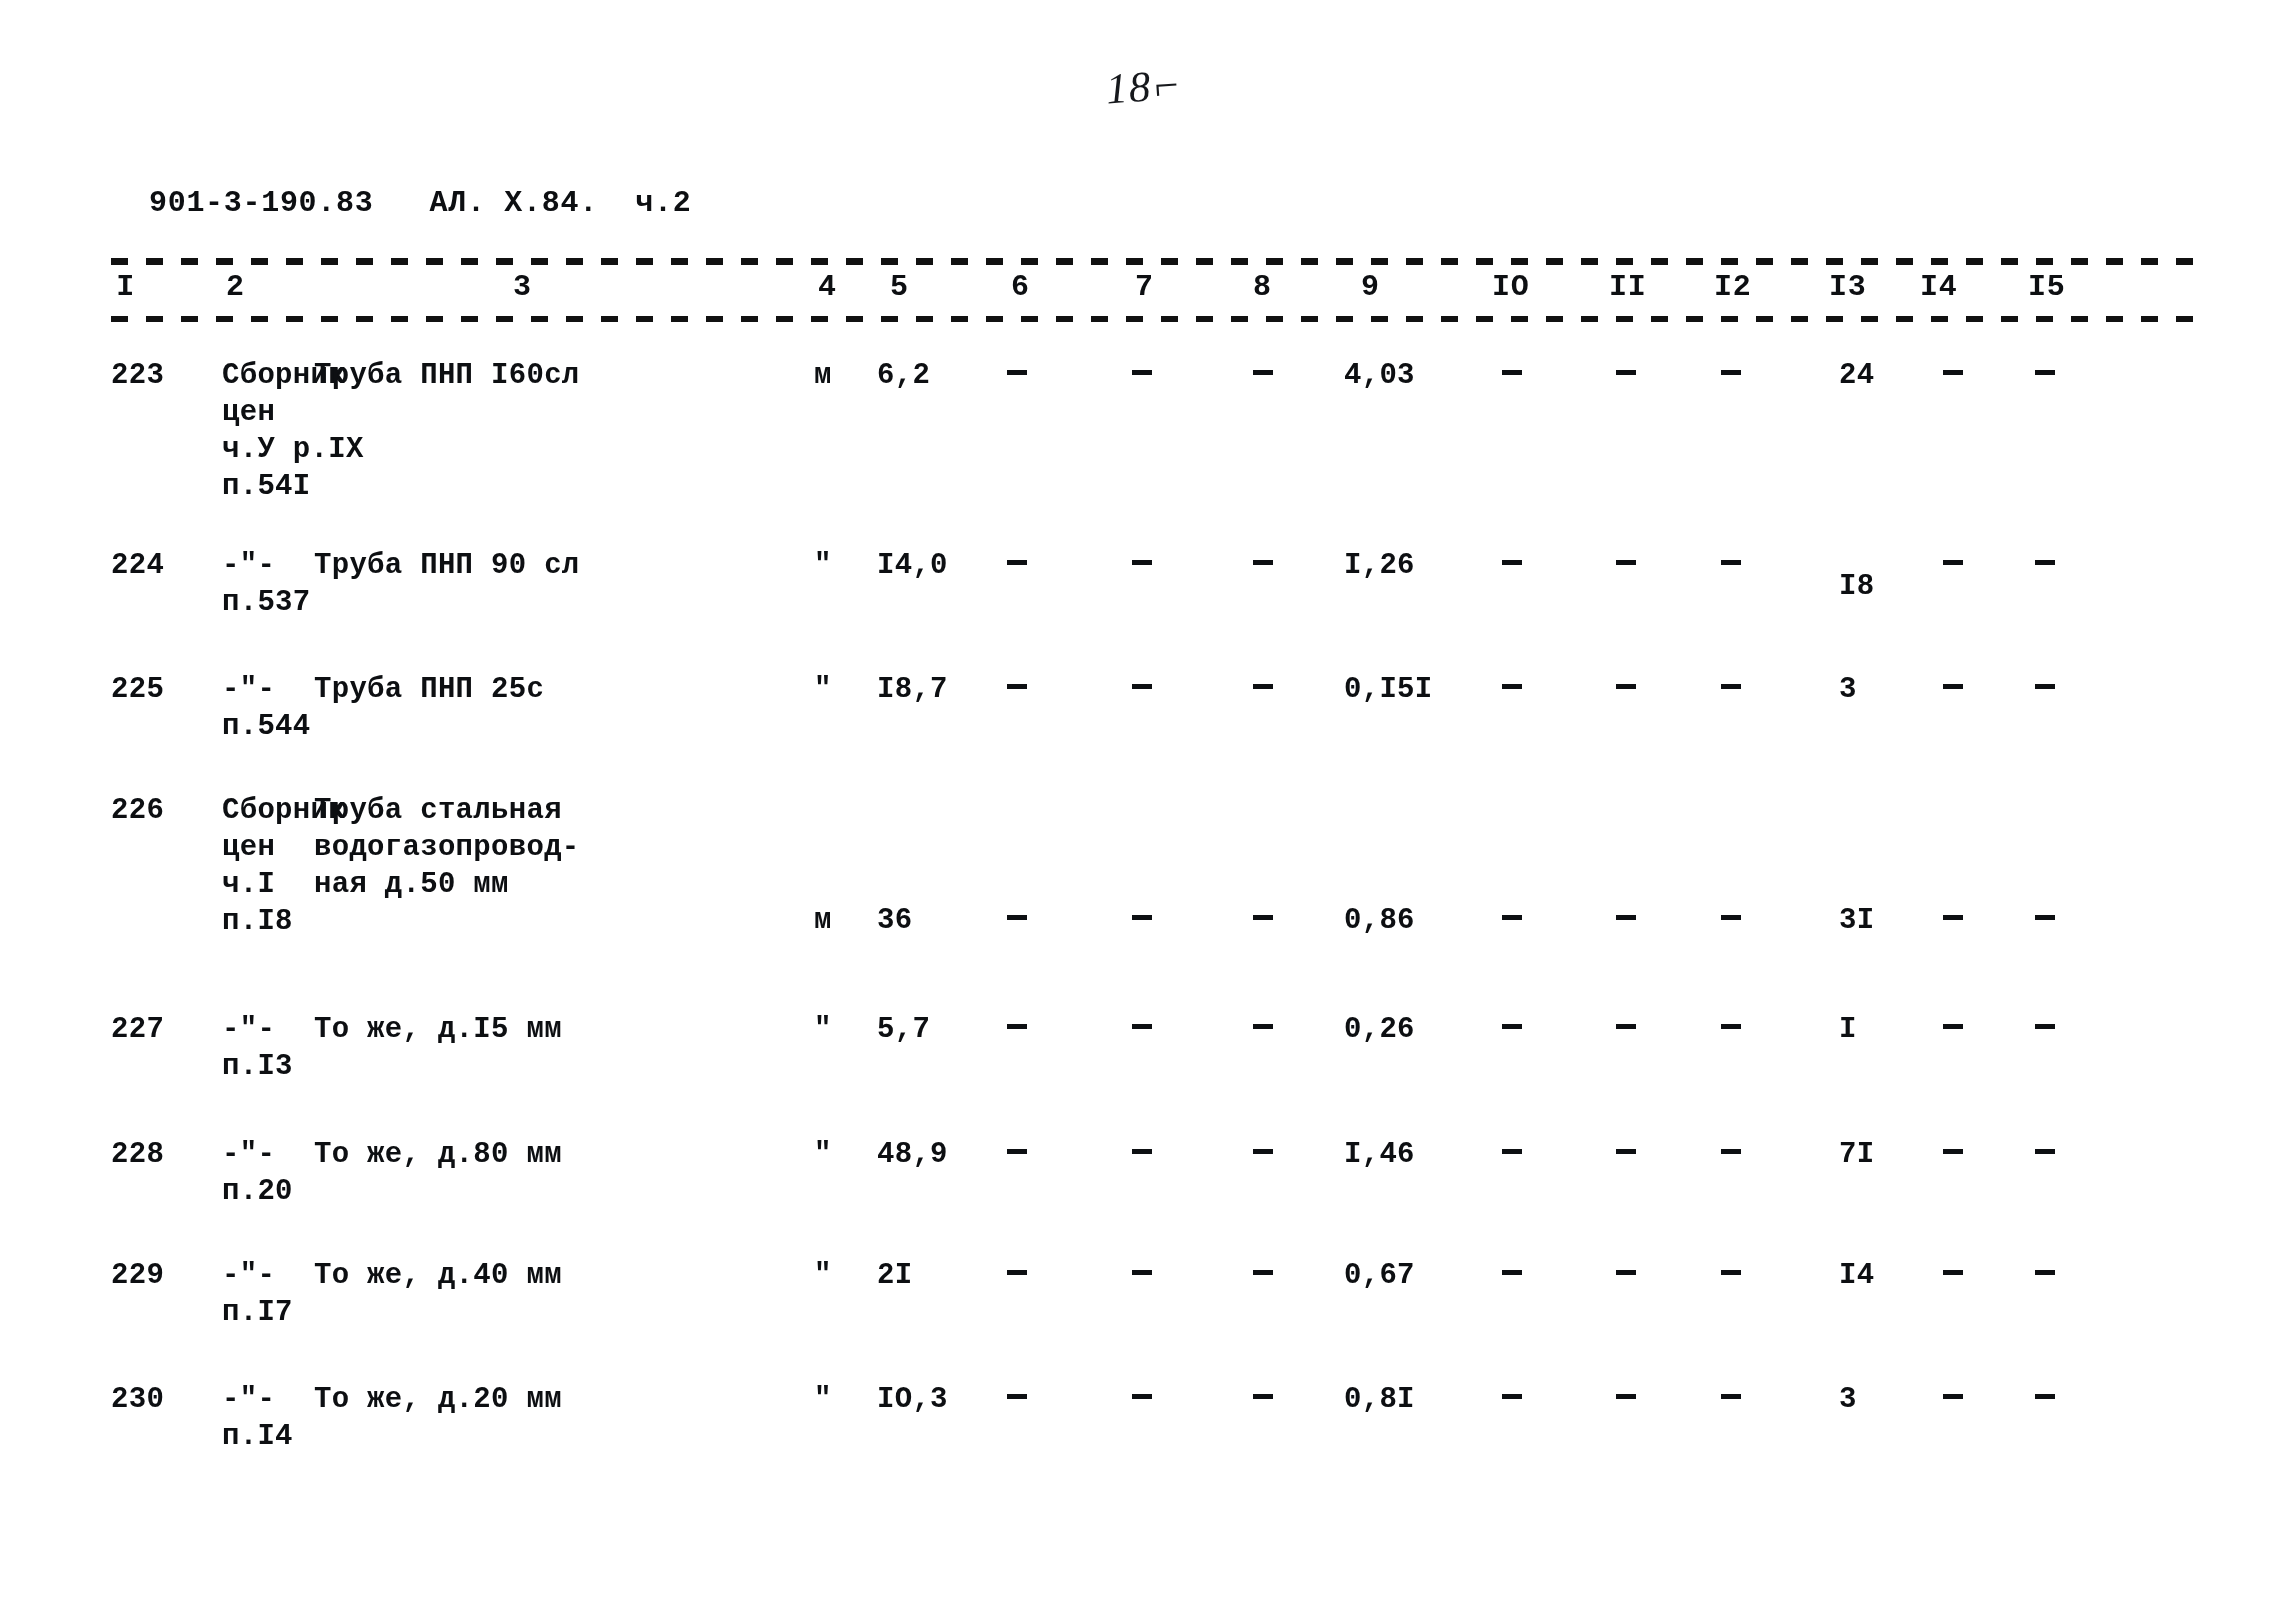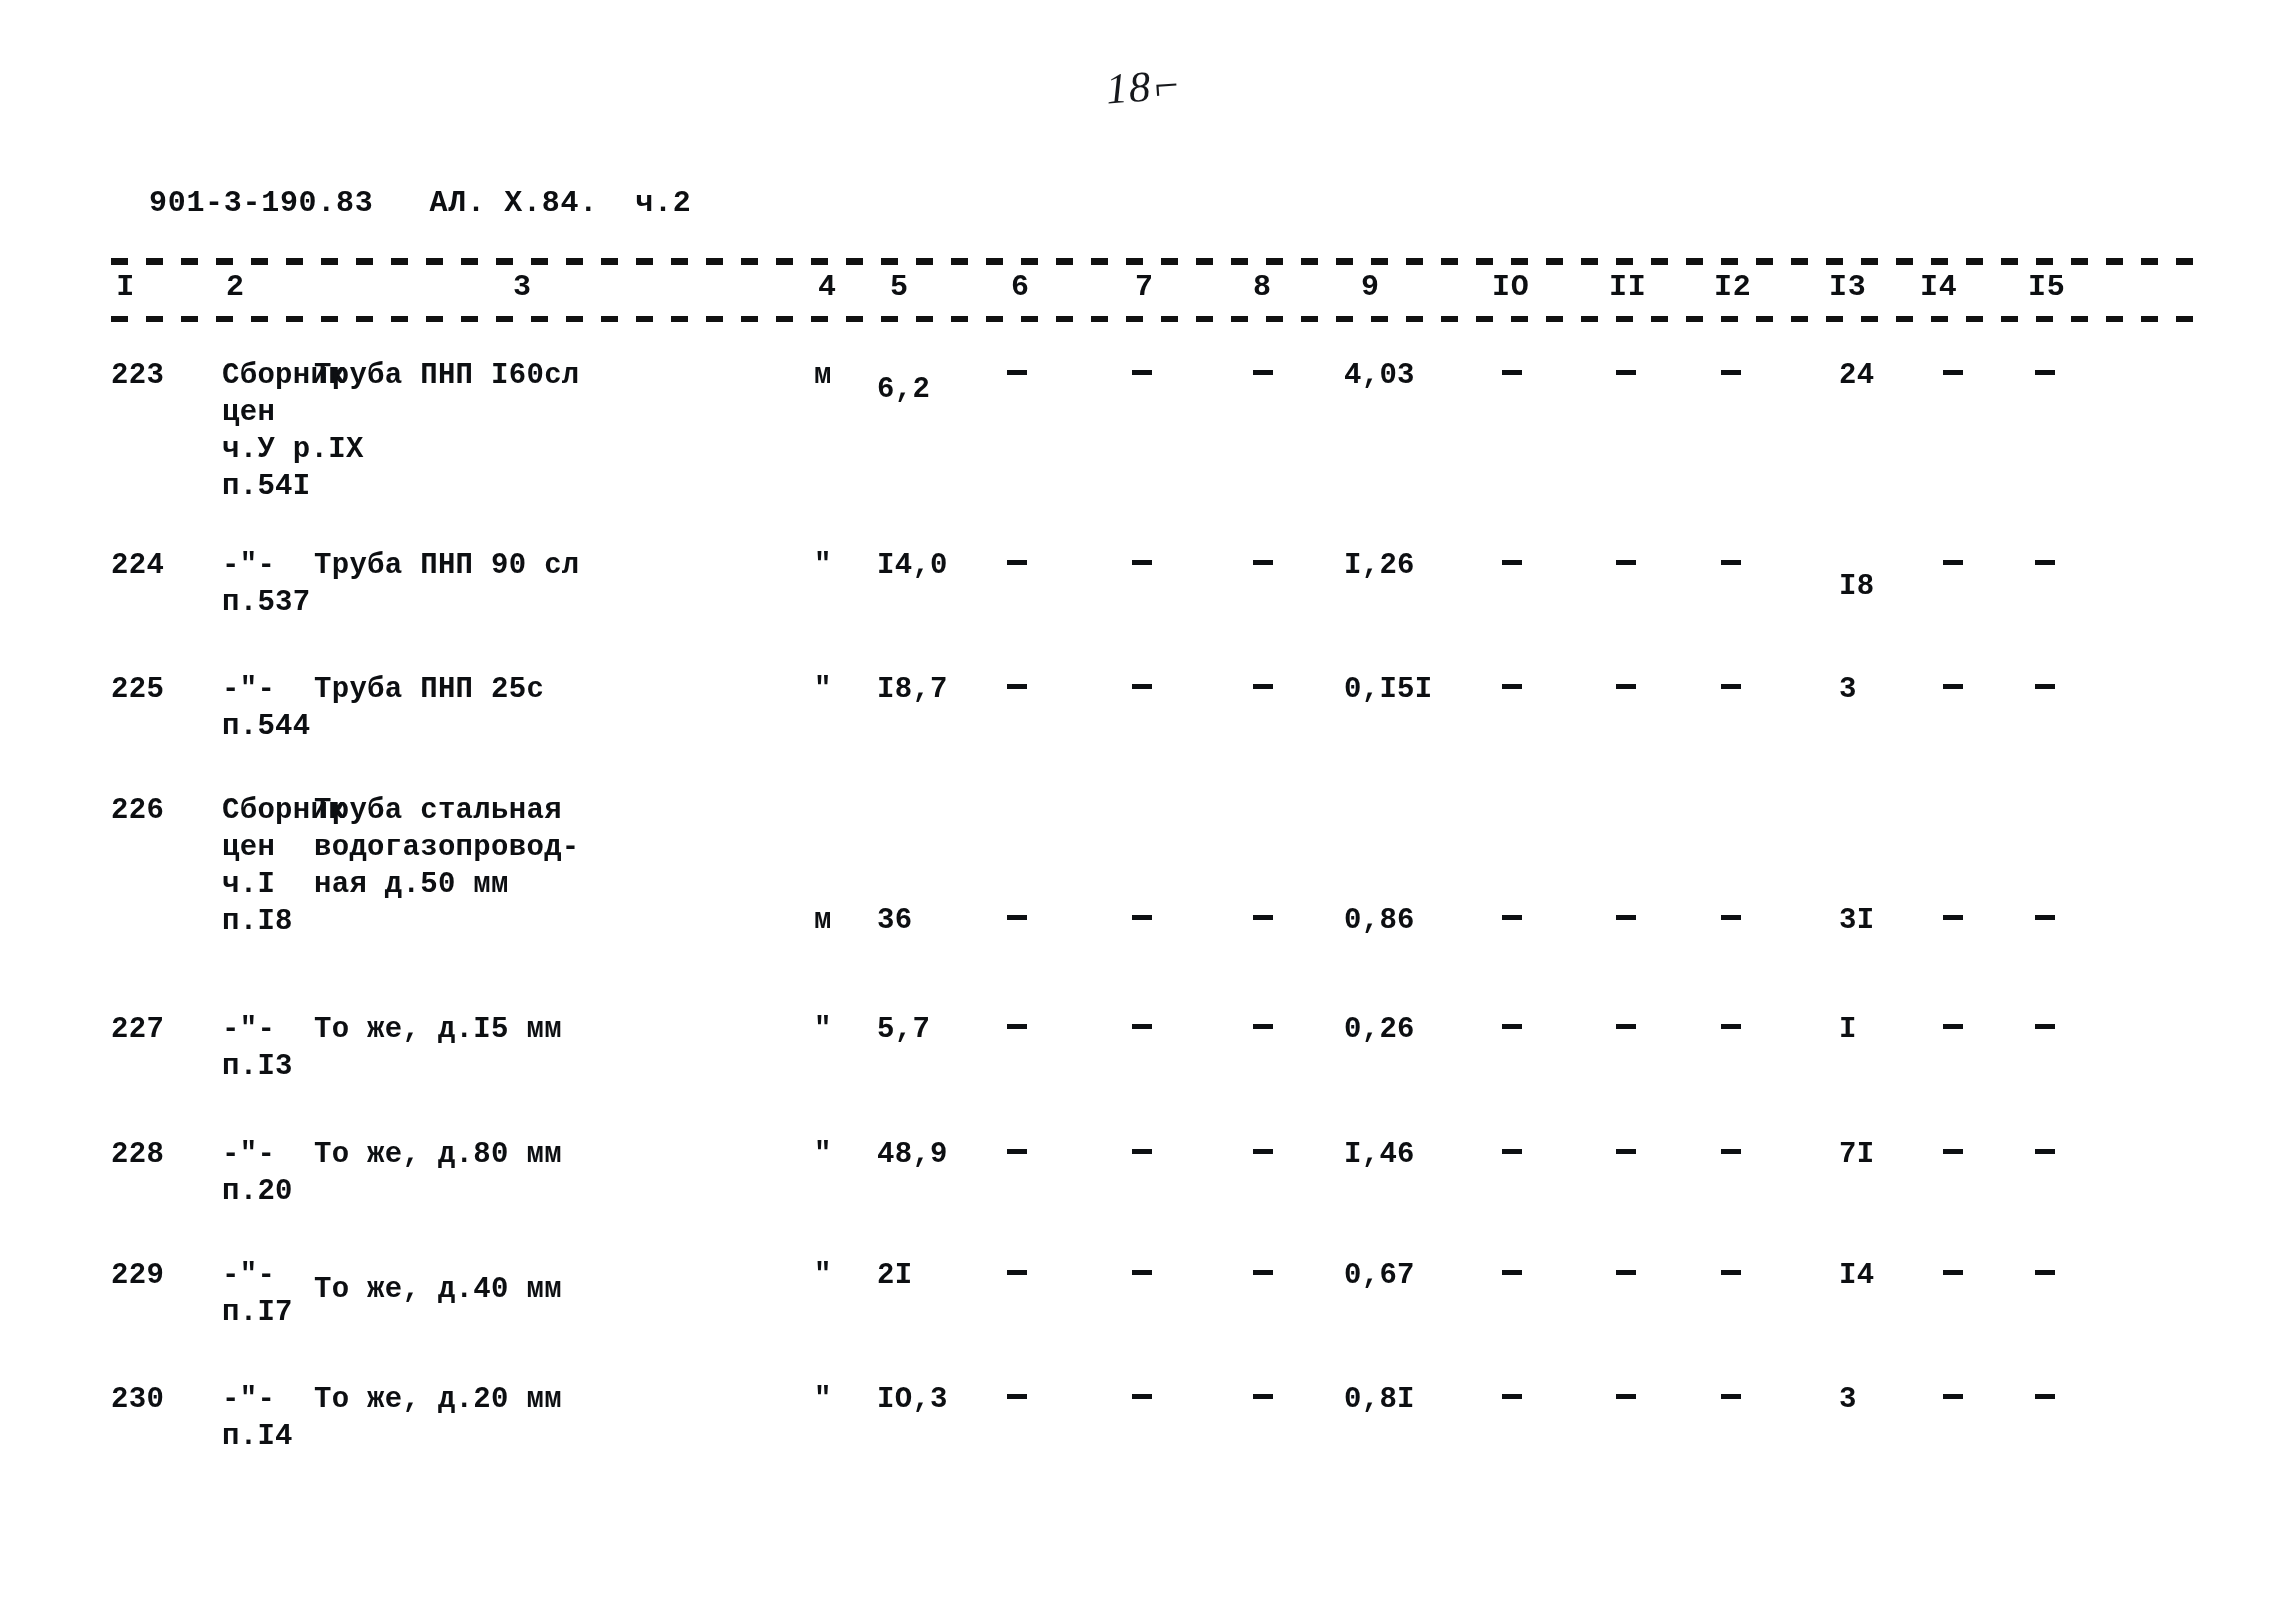--- a/index.html
+++ b/index.html
@@ -138,21 +138,21 @@
   <div class="rule"></div>
   <div class="rows" id="rows">
       <div class="row" style="position: absolute; top: 0px; left: 0px; width: 100%; height: 0.7px;">
         <div class="cell num" style="left: 0px; top: 0px;">223</div>
         <div class="cell multiline" style="left: 111px; top: 0px;">Сборник
 цен
 ч.У р.IX
 п.54I</div>
         <div class="cell multiline" style="left: 203px; top: 0px;">Труба ПНП I60сл</div>
         <div class="cell num" style="left: 703px; top: 0px;">м</div>
-        <div class="cell num" style="left: 766px; top: 0px; margin-top: 14px;">6,2</div>
+        <div class="cell num" style="left: 766px; top: 0px;">6,2</div>
         <div class="cell num" style="left: 896px; top: 0px;"><span class="dash"></span></div>
         <div class="cell num" style="left: 1021px; top: 0px;"><span class="dash"></span></div>
         <div class="cell num" style="left: 1142px; top: 0px;"><span class="dash"></span></div>
         <div class="cell num" style="left: 1233px; top: 0px;">4,03</div>
         <div class="cell num" style="left: 1391px; top: 0px;"><span class="dash"></span></div>
         <div class="cell num" style="left: 1505px; top: 0px;"><span class="dash"></span></div>
         <div class="cell num" style="left: 1610px; top: 0px;"><span class="dash"></span></div>
         <div class="cell num" style="left: 1728px; top: 0px;">24</div>
         <div class="cell num" style="left: 1832px; top: 0px;"><span class="dash"></span></div>
         <div class="cell num" style="left: 1924px; top: 0px;"><span class="dash"></span></div>
@@ -248,21 +248,21 @@
         <div class="cell num" style="left: 1505px; top: 0px;"><span class="dash"></span></div>
         <div class="cell num" style="left: 1610px; top: 0px;"><span class="dash"></span></div>
         <div class="cell num" style="left: 1728px; top: 0px;">7I</div>
         <div class="cell num" style="left: 1832px; top: 0px;"><span class="dash"></span></div>
         <div class="cell num" style="left: 1924px; top: 0px;"><span class="dash"></span></div>
       </div>
       <div class="row" style="position: absolute; top: 900px; left: 0px; width: 100%; height: 0.7px;">
         <div class="cell num" style="left: 0px; top: 0px;">229</div>
         <div class="cell multiline" style="left: 111px; top: 0px;">-"-
 п.I7</div>
-        <div class="cell multiline" style="left: 203px; top: 0px; margin-top: 14px;">То же, д.40 мм</div>
+        <div class="cell multiline" style="left: 203px; top: 0px;">То же, д.40 мм</div>
         <div class="cell num" style="left: 703px; top: 0px;">"</div>
         <div class="cell num" style="left: 766px; top: 0px;">2I</div>
         <div class="cell num" style="left: 896px; top: 0px;"><span class="dash"></span></div>
         <div class="cell num" style="left: 1021px; top: 0px;"><span class="dash"></span></div>
         <div class="cell num" style="left: 1142px; top: 0px;"><span class="dash"></span></div>
         <div class="cell num" style="left: 1233px; top: 0px;">0,67</div>
         <div class="cell num" style="left: 1391px; top: 0px;"><span class="dash"></span></div>
         <div class="cell num" style="left: 1505px; top: 0px;"><span class="dash"></span></div>
         <div class="cell num" style="left: 1610px; top: 0px;"><span class="dash"></span></div>
         <div class="cell num" style="left: 1728px; top: 0px;">I4</div>

